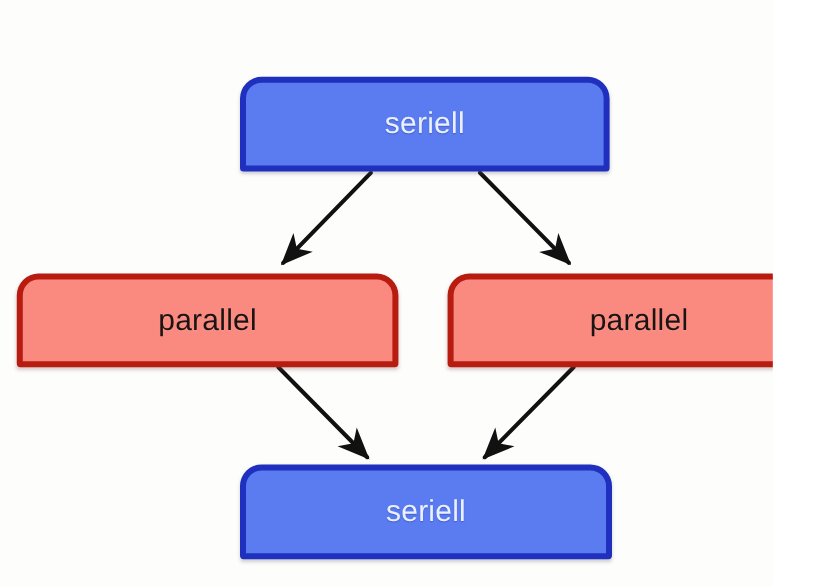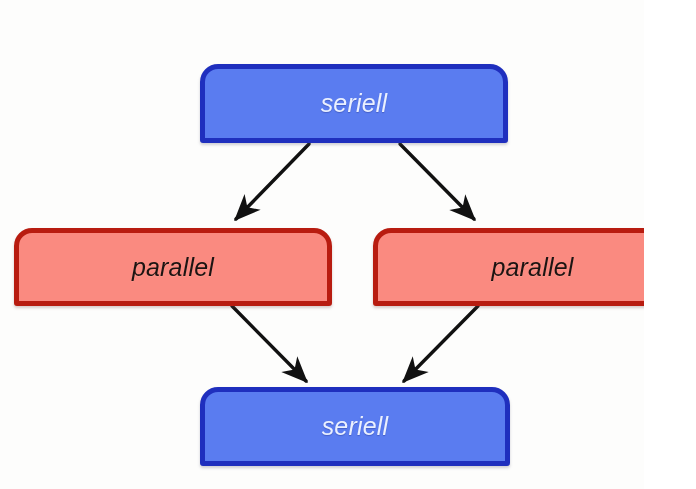--- a/index.html
+++ b/index.html
@@ -10,21 +10,20 @@
   }
   body {
     font-family: "Liberation Sans", sans-serif;
   }
   #canvas {
     position: relative;
     width: 644px;
     height: 489px;
     background: #fdfdfc;
     overflow: hidden;
-    font-style: italic;
   }
   
   #edges {
     position: absolute;
     left: 0;
     top: 0;
     width: 696px;
     height: 489px;
   }
   .node {

